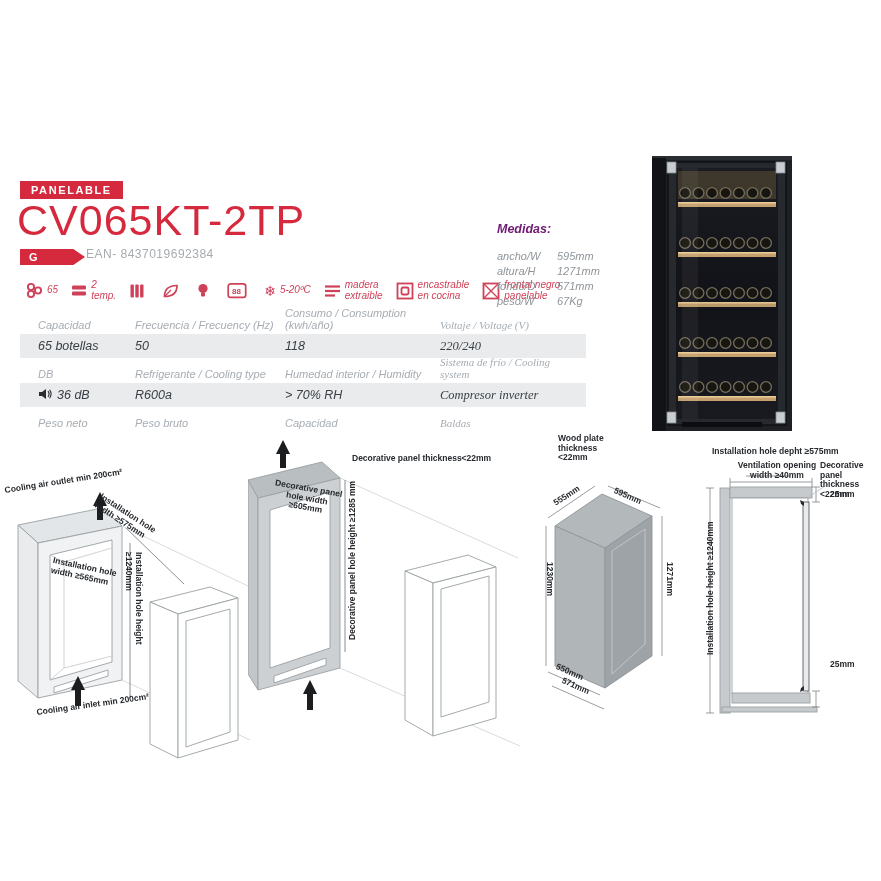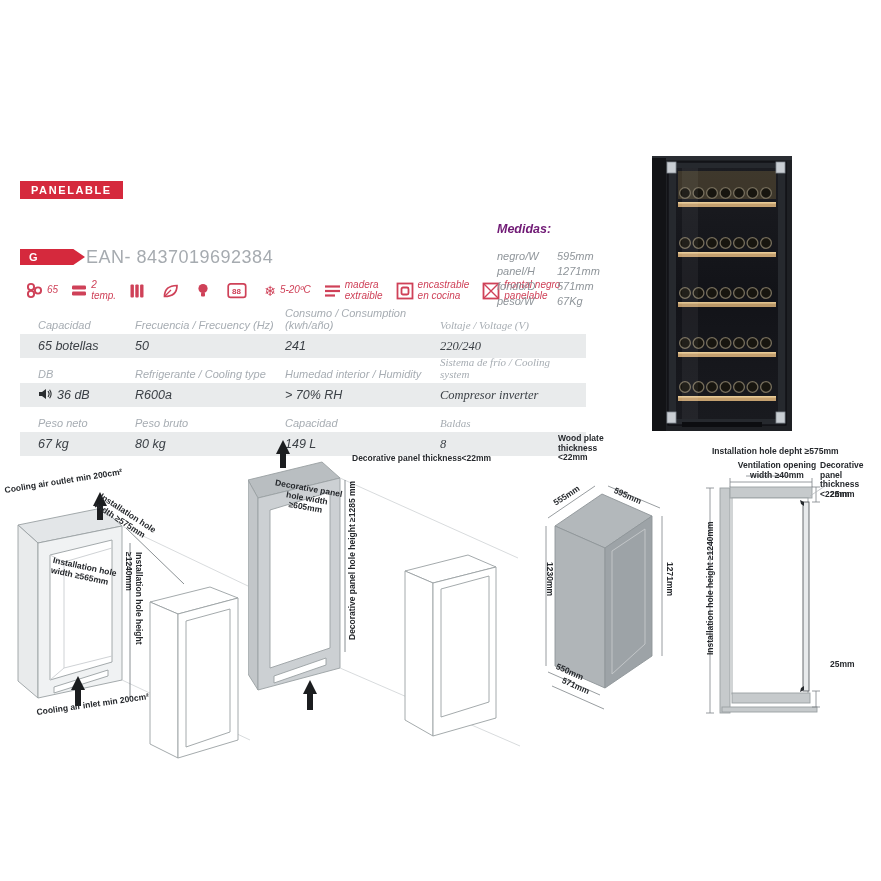--- a/index.html
+++ b/index.html
@@ -7,21 +7,21 @@
           font-family:"Liberation Sans",sans-serif;color:#3f454b;}
   .abs{position:absolute;}
 
   
   .badge{left:20px;top:181px;background:#d5293d;color:#fff;font-size:11px;font-weight:bold;
          letter-spacing:1.6px;padding:3px 11px 3px 11px;}
   .model{left:17px;top:196px;color:#d5293d;font-size:43px;letter-spacing:1px;font-weight:400;}
   .gbadge{left:20px;top:249px;width:56px;height:16px;background:#d5293d;color:#fff;
           font-size:11px;font-weight:bold;line-height:16px;padding-left:9px;
           clip-path:polygon(0 0,82% 0,100% 50%,82% 100%,0 100%);}
-  .ean{left:86px;top:247px;color:#a6abb0;font-size:18px;letter-spacing:.5px;}
+  .ean{left:86px;top:247px;color:#a6abb0;font-size:12px;letter-spacing:.5px;}
 
   
   .features{left:26px;top:280px;display:flex;align-items:center;gap:13px;color:#cf4158;}
   .feat{display:flex;align-items:center;gap:4px;}
   .feat .lbl{font-size:10px;font-style:italic;line-height:1.05;white-space:pre-line;}
   .feat svg{display:block;}
 
   
   .spec{left:20px;top:317px;width:566px;font-style:italic;}
   .srow{display:flex;padding-left:18px;}
@@ -45,20 +45,21 @@
   .dlabel{position:absolute;font-size:8.5px;font-weight:bold;color:#26292d;line-height:1.12;
           white-space:pre-line;transform-origin:0 0;}
   .ctr{text-align:center;}
 </style>
 </head>
 <body>
 
 <div id="canvas">
 
   <div class="abs badge">PANELABLE</div>
+  <div class="abs model">CV065KT-2TP</div>
   <div class="abs gbadge">G</div>
   <div class="abs ean">EAN- 8437019692384</div>
 
   <div class="abs features">
     <div class="feat">
       <span>
           <svg width="17" height="17" viewBox="0 0 17 17">
             <g fill="none" stroke="#cf4158" stroke-width="1.9">
               <circle cx="5" cy="5" r="3.1"></circle>
               <circle cx="5" cy="12" r="3.1"></circle>
@@ -157,21 +158,21 @@
   <div class="abs spec">
     <div class="srow shead">
       <span class="cell c1">Capacidad</span>
       <span class="cell c2">Frecuencia / Frecuency (Hz)</span>
       <span class="cell c3">Consumo / Consumption (kwh/año)</span>
       <span class="cell c4">Voltaje / Voltage (V)</span>
     </div>
     <div class="srow sval">
       <span class="cell c1">65 botellas</span>
       <span class="cell c2">50</span>
-      <span class="cell c3">241</span>
+      <span class="cell c3">118</span>
       <span class="cell c4">220/240</span>
     </div>
     <div class="srow shead">
       <span class="cell c1">DB</span>
       <span class="cell c2">Refrigerante / Cooling type</span>
       <span class="cell c3">Humedad interior / Humidity</span>
       <span class="cell c4">Sistema de frío / Cooling system</span>
     </div>
     <div class="srow sval">
       <span class="cell c1">
@@ -184,37 +185,31 @@
       <span class="cell c2">R600a</span>
       <span class="cell c3">&gt; 70% RH</span>
       <span class="cell c4">Compresor inverter</span>
     </div>
     <div class="srow shead">
       <span class="cell c1">Peso neto</span>
       <span class="cell c2">Peso bruto</span>
       <span class="cell c3">Capacidad</span>
       <span class="cell c4">Baldas</span>
     </div>
-    <div class="srow sval">
-      <span class="cell c1">67 kg</span>
-      <span class="cell c2">80 kg</span>
-      <span class="cell c3">149 L</span>
-      <span class="cell c4">8</span>
-    </div>
   </div>
 
   <div class="abs medidas">
     <div class="mt">Medidas:</div>
     <div class="mrows">
       <div class="mrow">
-          <span class="ml">negro/W</span>
+          <span class="ml">ancho/W</span>
           <span>595mm</span>
         </div>
       <div class="mrow">
-          <span class="ml">panel/H</span>
+          <span class="ml">altura/H</span>
           <span>1271mm</span>
         </div>
       <div class="mrow">
           <span class="ml">fondo/D</span>
           <span>571mm</span>
         </div>
       <div class="mrow">
           <span class="ml">peso/W</span>
           <span>67Kg</span>
         </div>

